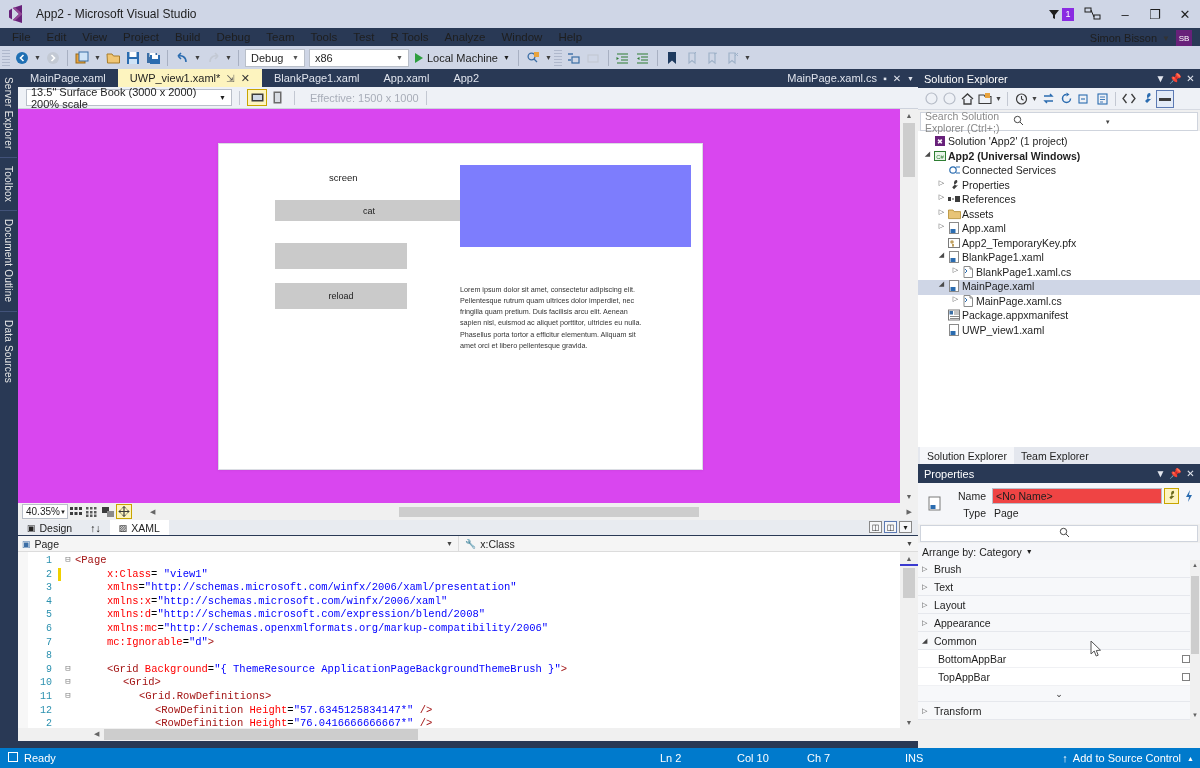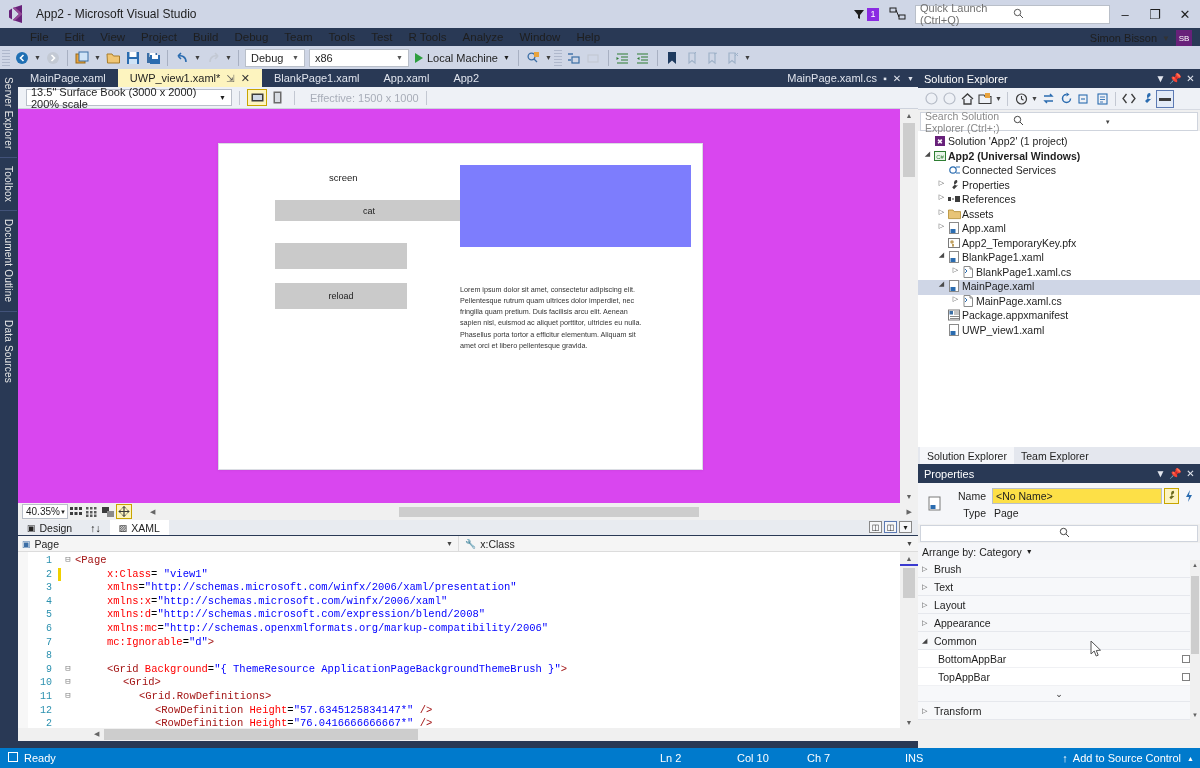--- a/index.html
+++ b/index.html
@@ -43,21 +43,21 @@
   .username { font-size:11px; color:#1e1e1e; }
   .user-caret { font-size:8px; margin:0 6px 0 5px; color:#333; }
   .avatar {
     width:16px; height:16px; background:#68217a; color:#fff; font-size:8px;
     display:flex; align-items:center; justify-content:center; margin-right:8px;
   }
 
   
   .menubar {
     position:absolute; left:0; top:28px; width:900px; height:18px;
-    display:flex; align-items:center; padding-left:22px;
+    display:flex; align-items:center; padding-left:4px;
   }
   .menu-item { font-size:11.5px; color:#1e1e1e; padding:1px 8px; white-space:nowrap; }
 
   
   .toolbar {
     position:absolute; left:0; top:46px; width:1200px; height:23px;
     background:#cfd6e6; display:flex; align-items:center; padding-left:2px;
   }
   .grip { width:8px; height:16px; margin-right:2px;
     background:
@@ -243,21 +243,21 @@
   .se-tabs { height:17px; background:#e4e7ee; display:flex; align-items:flex-end; padding-left:2px; }
   .setab { height:17px; display:flex; align-items:center; padding:0 7px; font-size:10.5px; color:#1e1e1e; }
   .setab.active { background:#f5f6f9; }
 
   
   .prop-head { background:#f5f6f9; padding:4px 4px 3px 4px; display:flex; align-items:flex-start; }
   .prop-pageico { width:24px; display:flex; align-items:center; justify-content:center; padding-top:9px;}
   .prop-fields { flex:1; }
   .prow { display:flex; align-items:center; height:17px; }
   .plabel { width:46px; text-align:right; padding-right:6px; font-size:10.5px; color:#1e1e1e; }
-  .pinput { flex:1; height:16px; background:#fde047; border:1px solid #b9bfc9;
+  .pinput { flex:1; height:16px; background:#ef4444; border:1px solid #b9bfc9;
     display:flex; align-items:center; padding:0 3px; font-size:10.5px; }
   .ptypeval { font-size:10.5px; color:#1e1e1e; padding-left:2px; }
   .pbtn { width:15px; height:16px; display:flex;align-items:center;justify-content:center;margin-left:2px;}
   .pbtn.sel { border:1px solid #c8a500; background:#fdf4bf; }
 
   .prop-search { height:17px; background:#fff; border:1px solid #cfd4dd; margin:1px 2px;
     display:flex; align-items:center; padding:0 4px; }
   .prop-search span { flex:1; }
   .arrange { height:17px; background:#f5f6f9; display:flex; align-items:center;
     padding-left:4px; font-size:10.5px; color:#1e1e1e; }
@@ -315,29 +315,20 @@
         </span>
         <span class="notif-badge">1</span>
       </div>
       <span class="feedback-ico">
         <svg width="18" height="16" viewBox="0 0 18 16">
           <rect x="1" y="2" width="6" height="4" fill="none" stroke="#1e1e1e" stroke-width="1"></rect>
           <rect x="10" y="9" width="6" height="4" fill="none" stroke="#1e1e1e" stroke-width="1"></rect>
           <path d="M7 4 L10 11" stroke="#1e1e1e" stroke-width="1" fill="none"></path>
         </svg>
       </span>
-      <div class="qlaunch">
-        <span>Quick Launch (Ctrl+Q)</span>
-        <span>
-          <svg width="11" height="11" viewBox="0 0 11 11">
-              <circle cx="4.5" cy="4.5" r="3.2" fill="none" stroke="#555" stroke-width="1"></circle>
-              <path d="M7 7 L10 10" stroke="#555" stroke-width="1"></path>
-            </svg>
-        </span>
-      </div>
       <div class="win-btn">–</div>
       <div class="win-btn">❐</div>
       <div class="win-btn">✕</div>
     </div>
   </div>
 
   <div class="userbar">
     <span class="username">Simon Bisson</span>
     <span class="user-caret">▼</span>
     <span class="avatar">SB</span>

